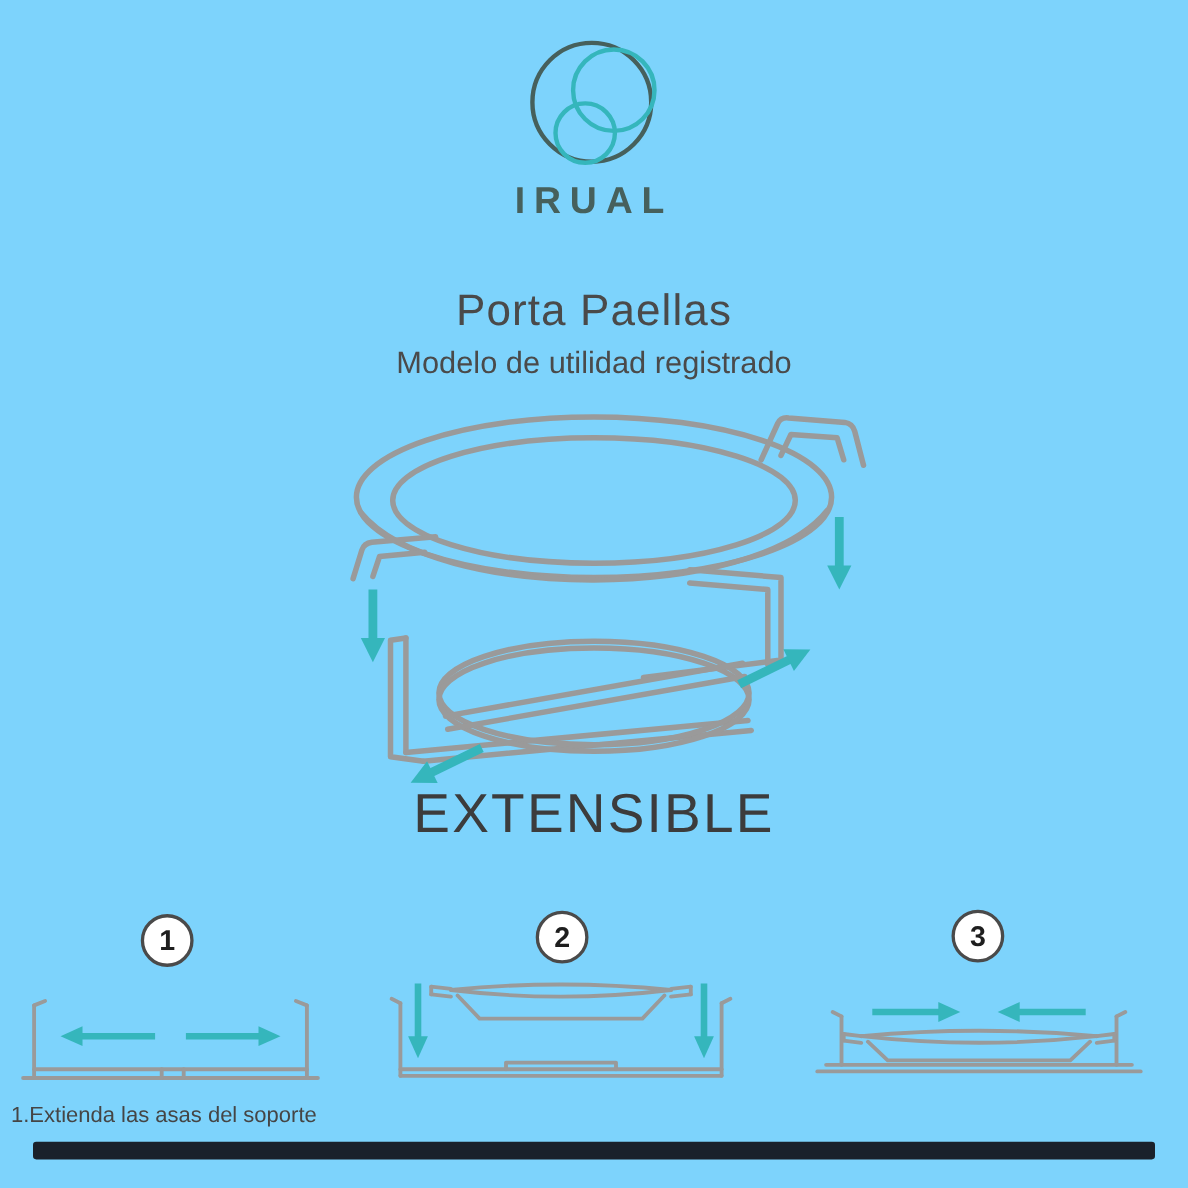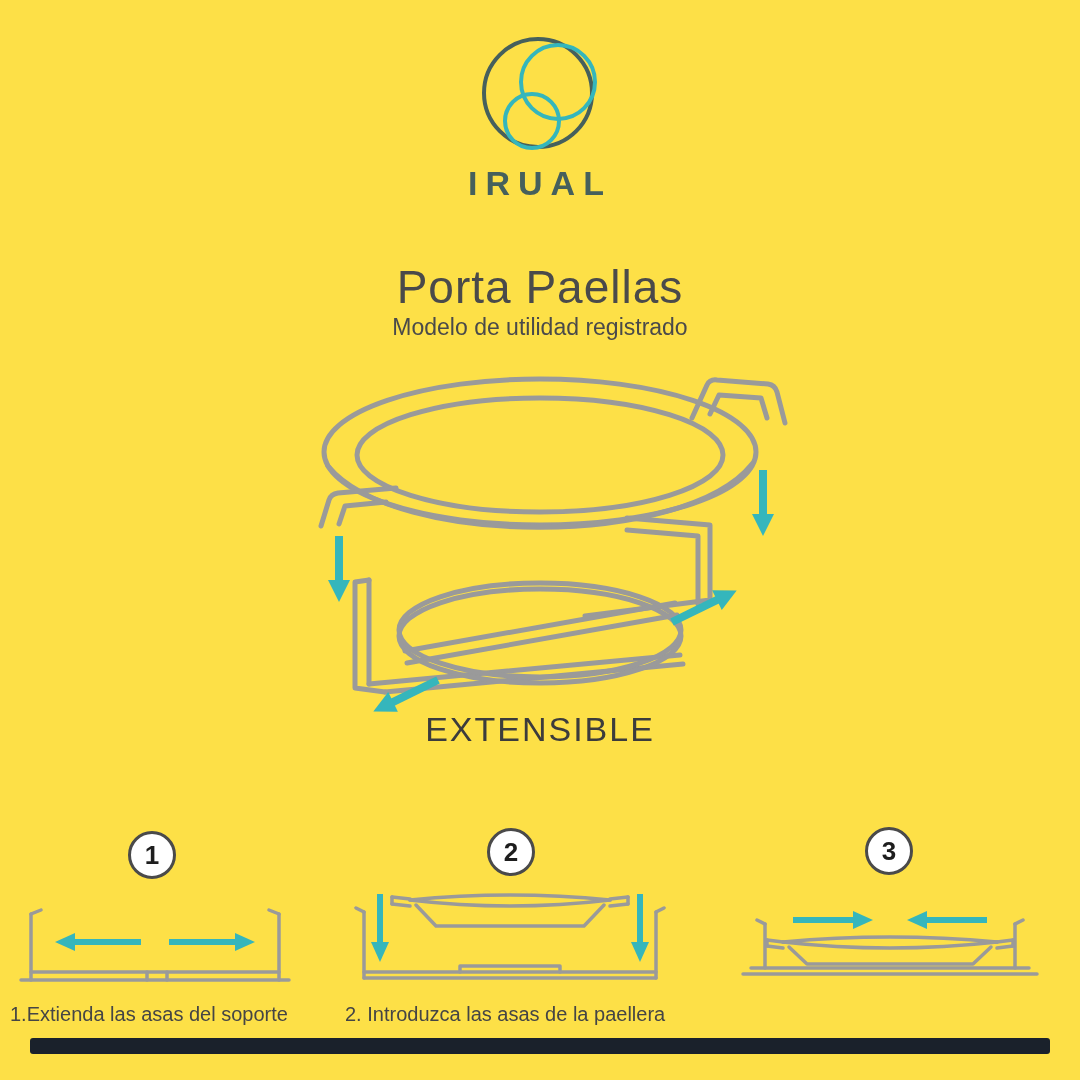--- a/index.html
+++ b/index.html
@@ -1,53 +1,53 @@
 <!DOCTYPE html>
 <html style="--accent-teal: #35b6bc; --logo-dark: #46605c; --line-gray: #9a9a9a; --text-dark: #4a4a4a; --footer-dark: #1a212b;"><head>
 <meta charset="utf-8">
 <style>
   html, body { margin: 0; padding: 0; background: #ffffff; }
   .page {
     position: relative;
     width: 1080px;
     height: 1080px;
     margin: 0 auto;
-    background: #fde047;
+    background: #7dd3fc;
     overflow: hidden;
     font-family: "Liberation Sans", sans-serif;
   }
   .abs { position: absolute; }
 
   .brand-name {
     top: 164px; left: 0; width: 100%;
     text-align: center;
     font-size: 34px;
     font-weight: bold;
     letter-spacing: 8px;
     color: var(--logo-dark, #46605c);
   }
   .product-title {
     top: 260px; left: 0; width: 100%;
     text-align: center;
-    font-size: 46px;
+    font-size: 40px;
     font-weight: 400;
     letter-spacing: 1px;
     color: var(--text-dark, #4a4a4a);
   }
   .product-subtitle {
     top: 314px; left: 0; width: 100%;
     text-align: center;
-    font-size: 23px;
+    font-size: 28px;
     font-weight: 400;
     color: var(--text-dark, #4a4a4a);
   }
   .extensible-label {
     top: 710px; left: 0; width: 100%;
     text-align: center;
-    font-size: 34px;
+    font-size: 50px;
     letter-spacing: 2px;
     color: #3c3c3c;
   }
 
   .step-circle {
     width: 48px; height: 48px;
     border: 3px solid #4a4a4a;
     border-radius: 50%;
     display: flex; align-items: center; justify-content: center;
     font-size: 26px; font-weight: bold; color: #1e1e1e;
@@ -188,21 +188,20 @@
     </g>
     <g>
       <line x1="30" y1="12" x2="30" y2="62" class="teal-line" stroke-width="6"></line>
       <polygon points="21,60 39,60 30,80" class="teal-fill"></polygon>
     </g>
     <g>
       <line x1="290" y1="12" x2="290" y2="62" class="teal-line" stroke-width="6"></line>
       <polygon points="281,60 299,60 290,80" class="teal-fill"></polygon>
     </g>
   </svg>
-  <div class="abs step-caption" style="left:345px; top:1003px; width:330px;">2. Introduzca las asas de la paellera</div>
 
   <div class="abs" style="left:865px; top:827px;">
     <div class="step-circle">
       <span>3</span>
     </div>
   </div>
   <svg class="abs" style="left:735px; top:902px;" width="310" height="90" viewBox="0 0 310 90">
     <g class="gray-line" stroke-width="3.5" stroke-linecap="round" stroke-linejoin="round">
       <path d="M8,72 L302,72"></path>
       <path d="M16,66 L294,66"></path>

